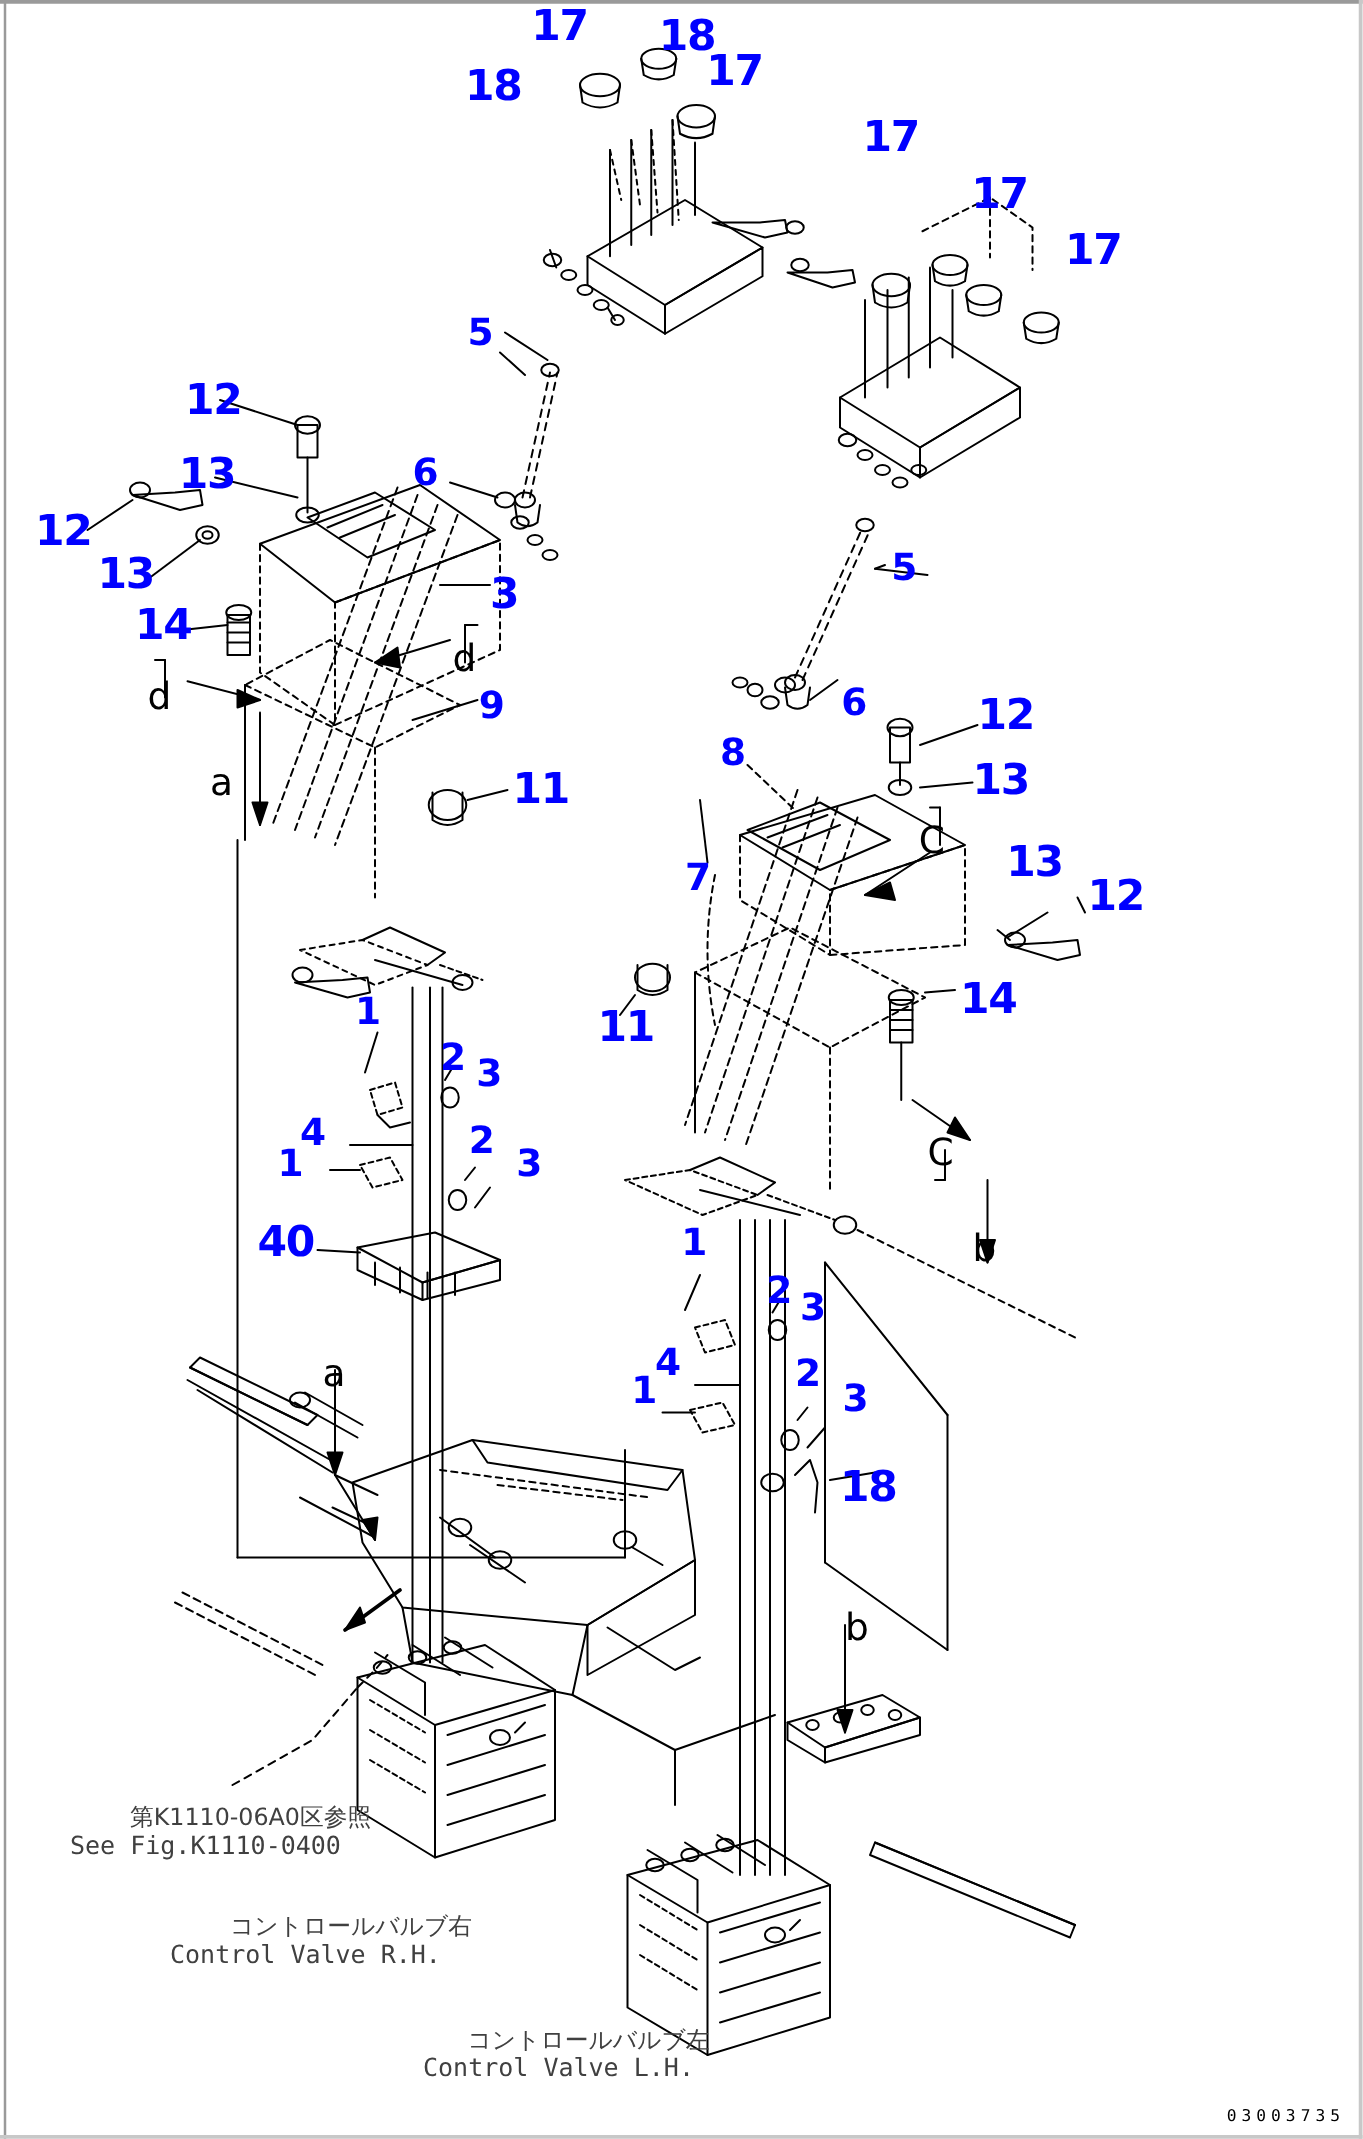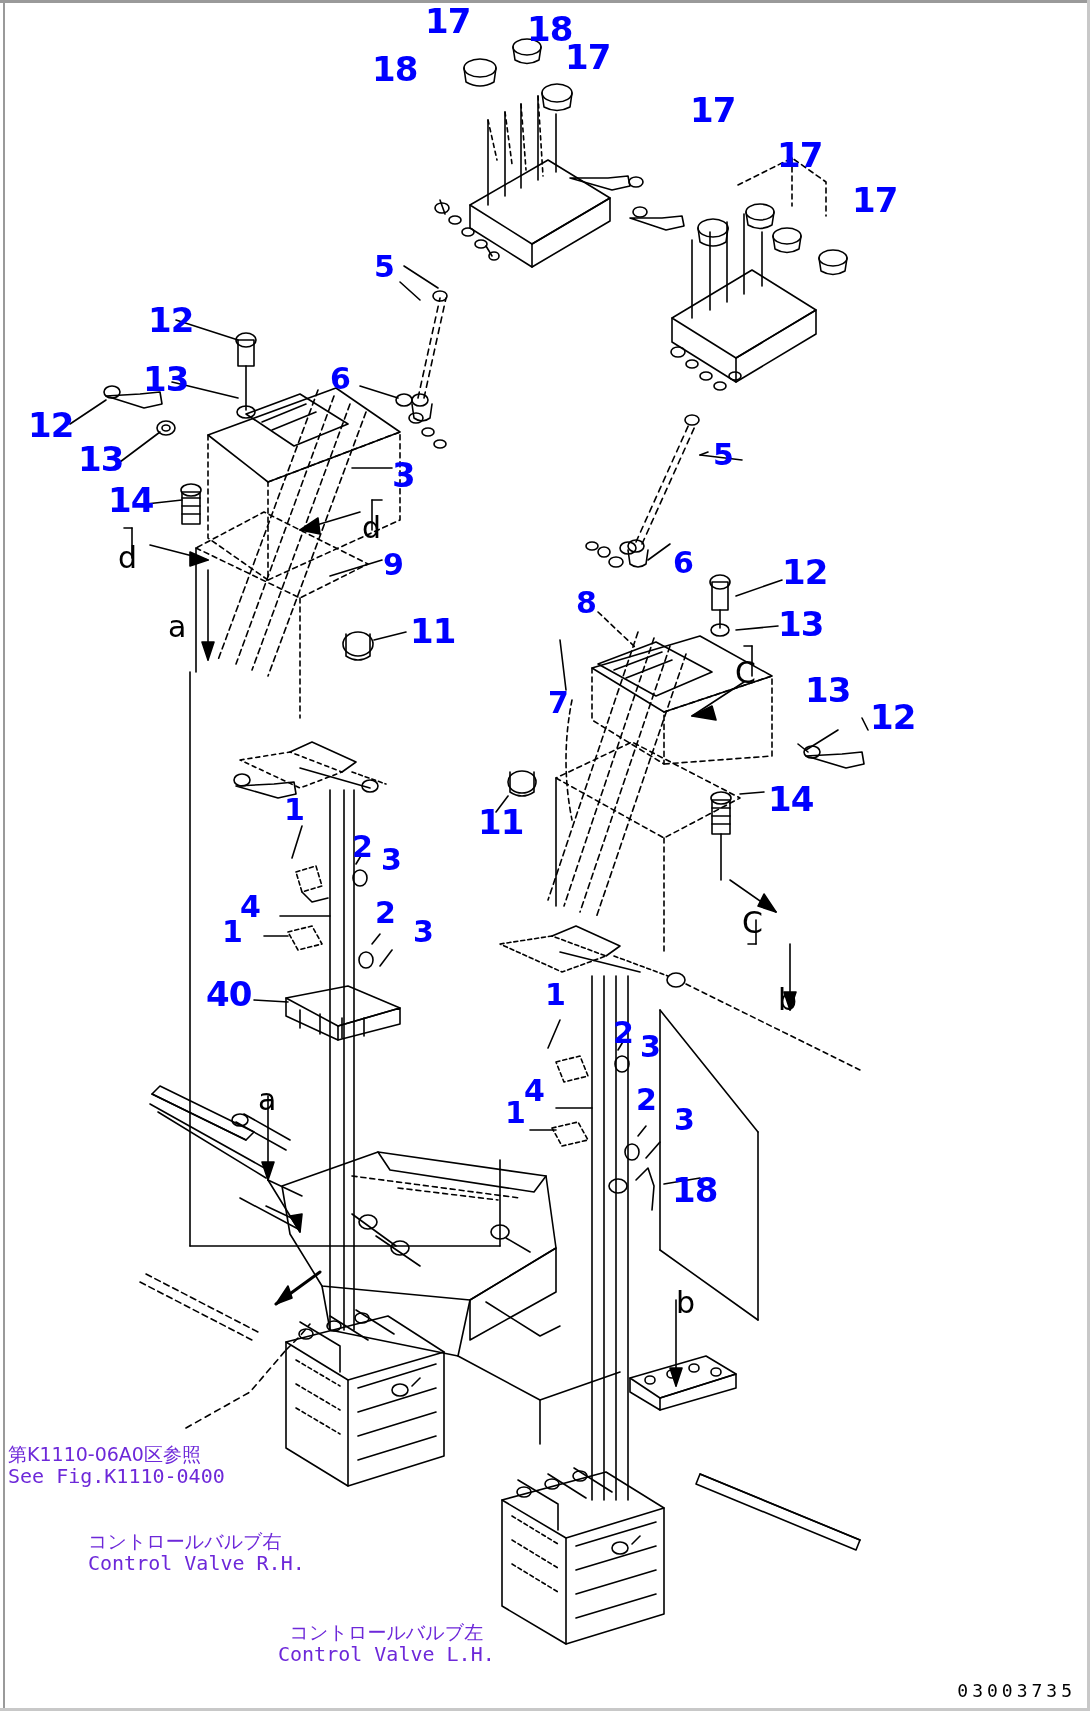--- a/index.html
+++ b/index.html
@@ -25,30 +25,30 @@
   }
   .callout.sm{font-size:30px;}
 
   .secmark{
     position:absolute;color:#000;
     font-family:"DejaVu Sans","Liberation Sans",sans-serif;
     font-size:30px;line-height:1;white-space:nowrap;
   }
 
   .caption{
-    position:absolute;color:#6d28d9;white-space:pre;
+    position:absolute;color:#404040;white-space:pre;
     font-family:"DejaVu Sans Mono","Liberation Mono",monospace;
-    font-size:20px;line-height:1.18;letter-spacing:0px;
+    font-size:20px;line-height:1.18;letter-spacing:0px;margin-left:48px;
   }
   .caption.jp{font-family:"DejaVu Sans","Liberation Sans",sans-serif;font-size:19px;}
 
   .drawno{
     position:absolute;right:14px;bottom:10px;color:#000;
     font-family:"DejaVu Sans Mono","Liberation Mono",monospace;
-    font-size:18px;letter-spacing:4px;white-space:nowrap;
+    font-size:13px;letter-spacing:4px;white-space:nowrap;
   }
 </style>
 </head>
 <body>
 
 <div id="sheet">
 
   <div class="frame-top"></div>
   <div class="frame-left"></div>
   <div class="frame-right"></div>

